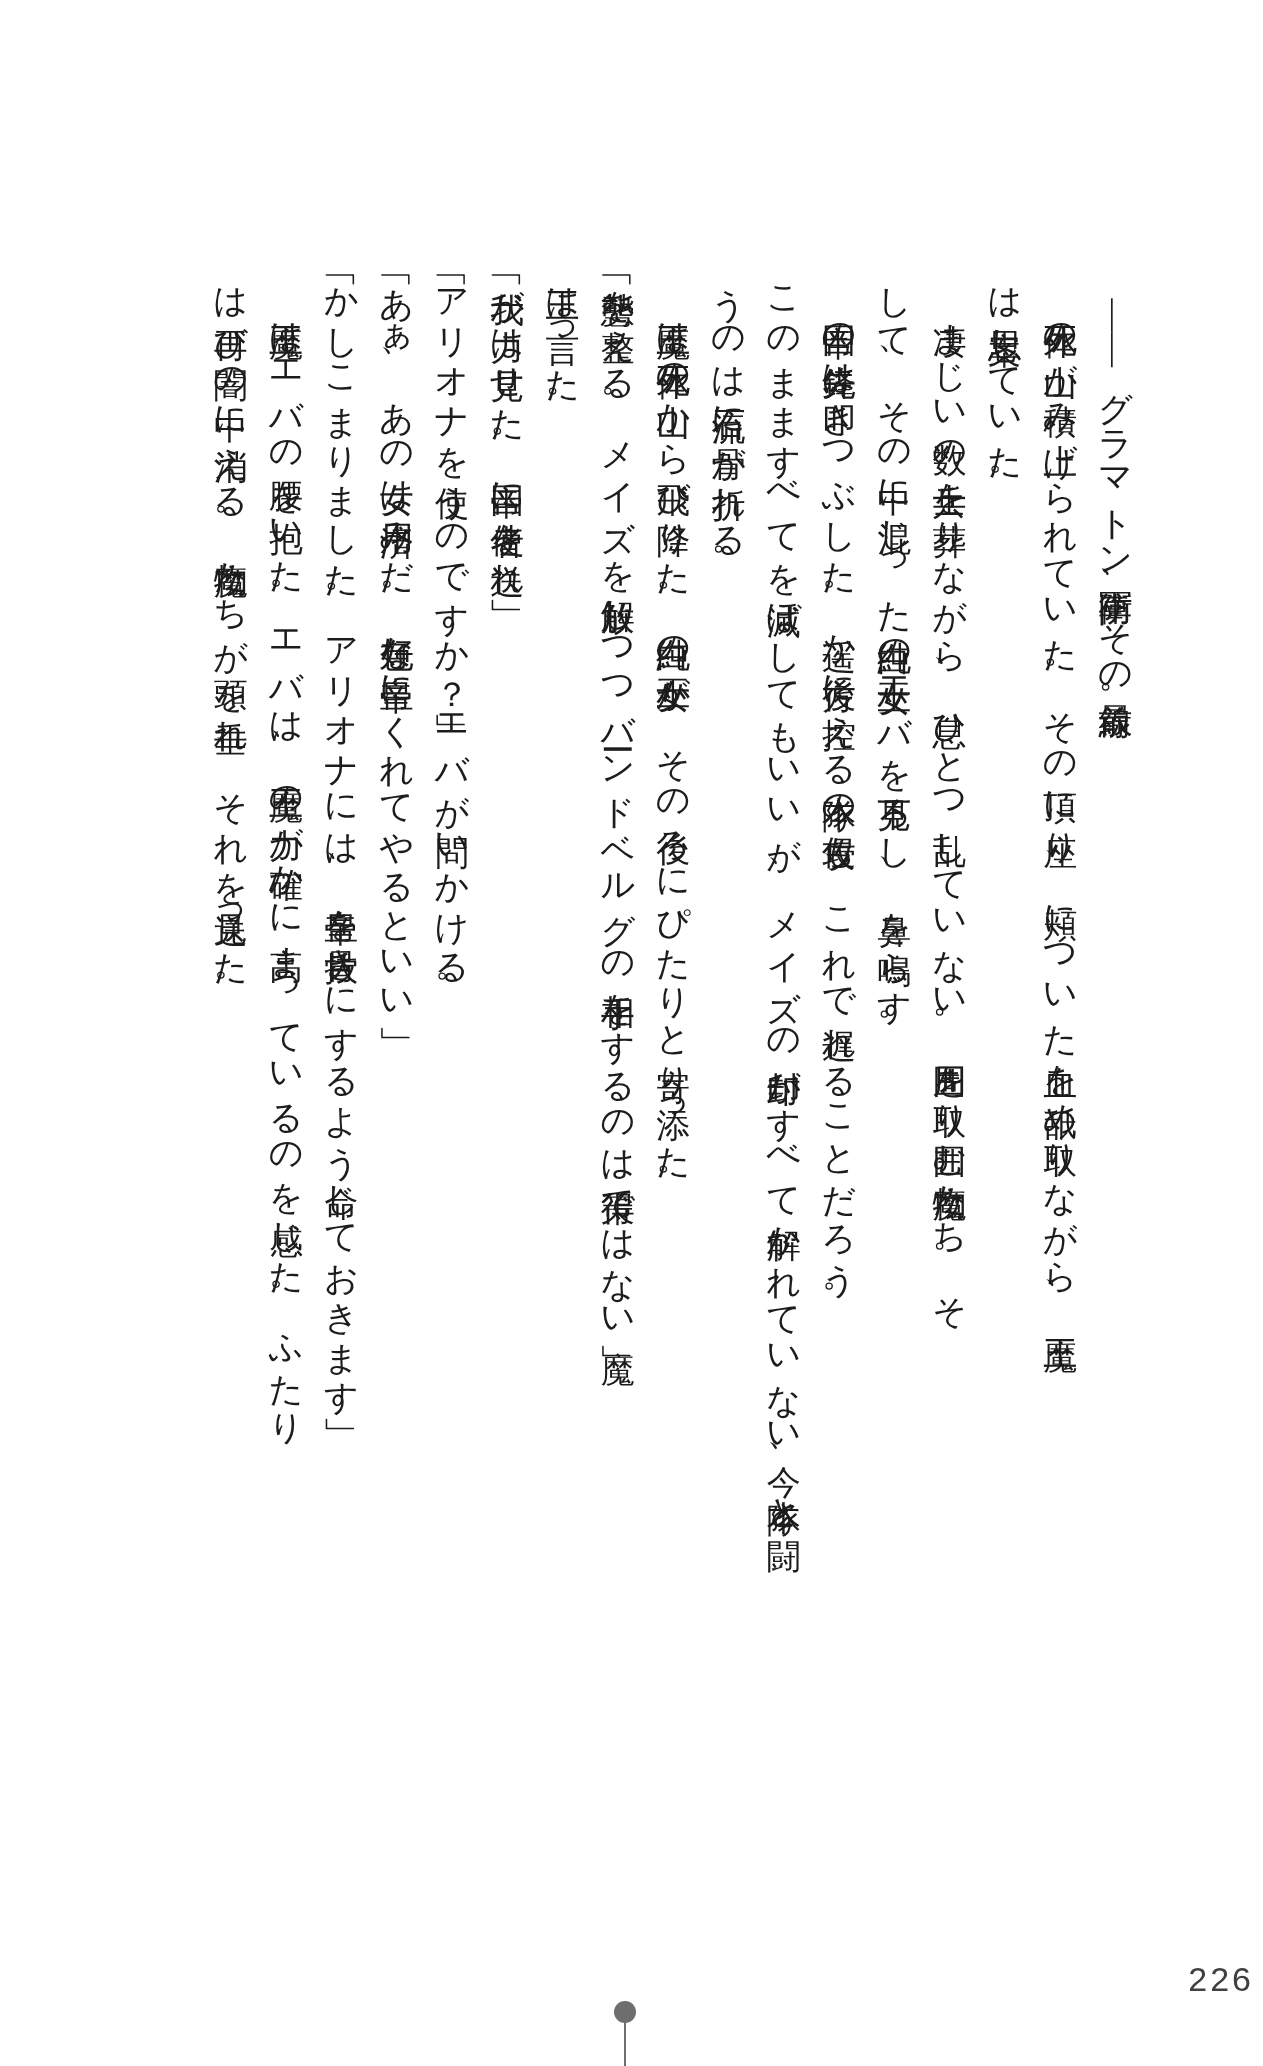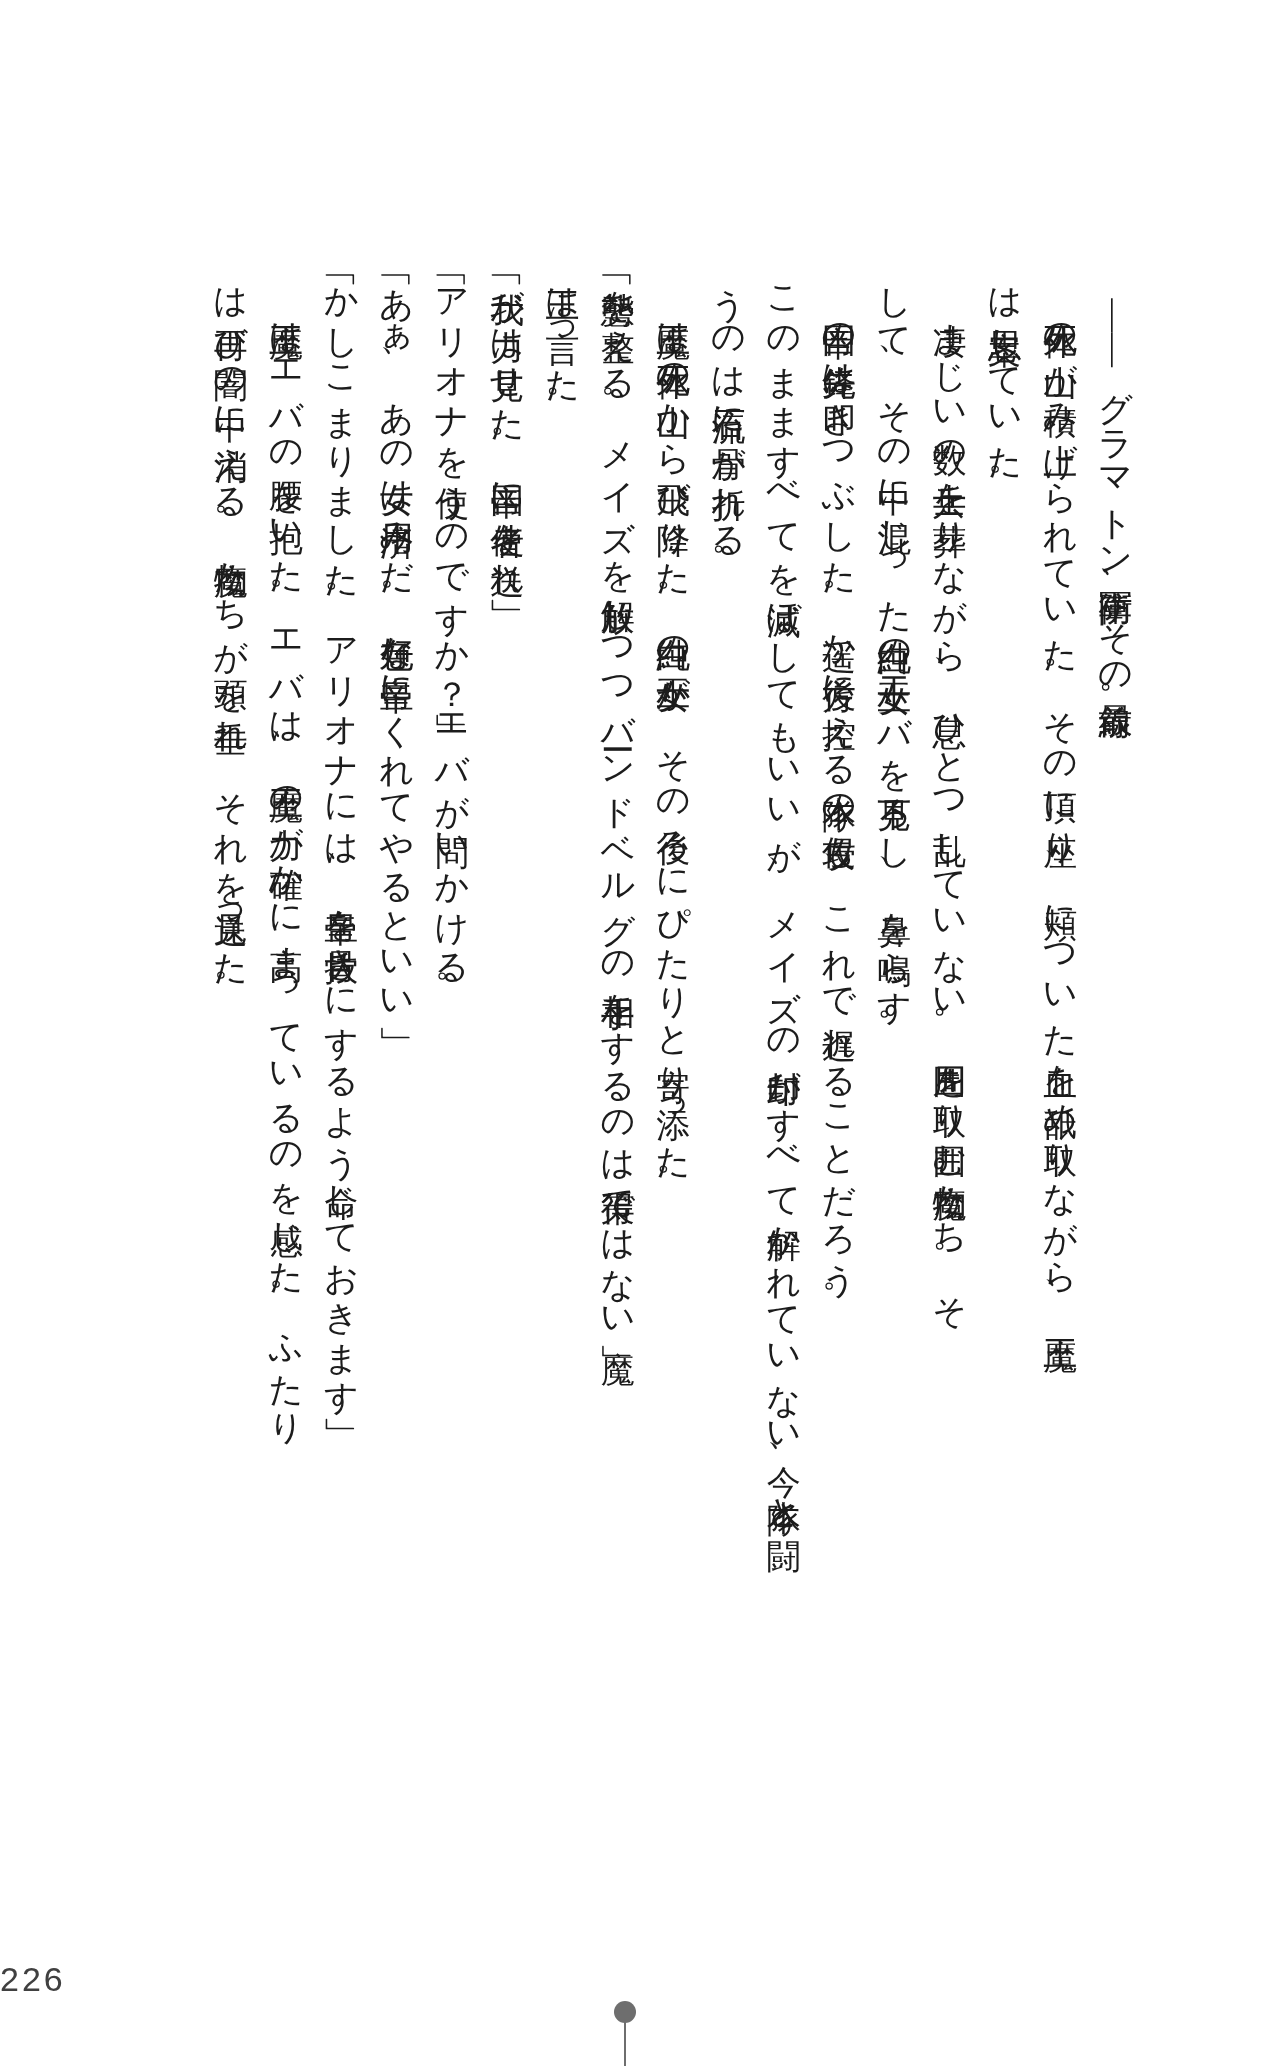--- a/index.html
+++ b/index.html
@@ -31,21 +31,21 @@
     line-height: 55.3px;       
     letter-spacing: 0.5px;     
     white-space: nowrap;       
     font-kerning: none;
   }
   .footer-page-number {
     position: absolute;
     left: 0;
     right: 9px;                
     top: 1960px;
-    text-align: left;
+    text-align: right;
     font-family: "Liberation Sans", "DejaVu Sans", sans-serif;
     font-weight: 300;
     font-size: 34px;
     letter-spacing: 3px;
     color: #404040;
   }
   .footer-dot {
     position: absolute;
     left: 614px;
     top: 2001px;

